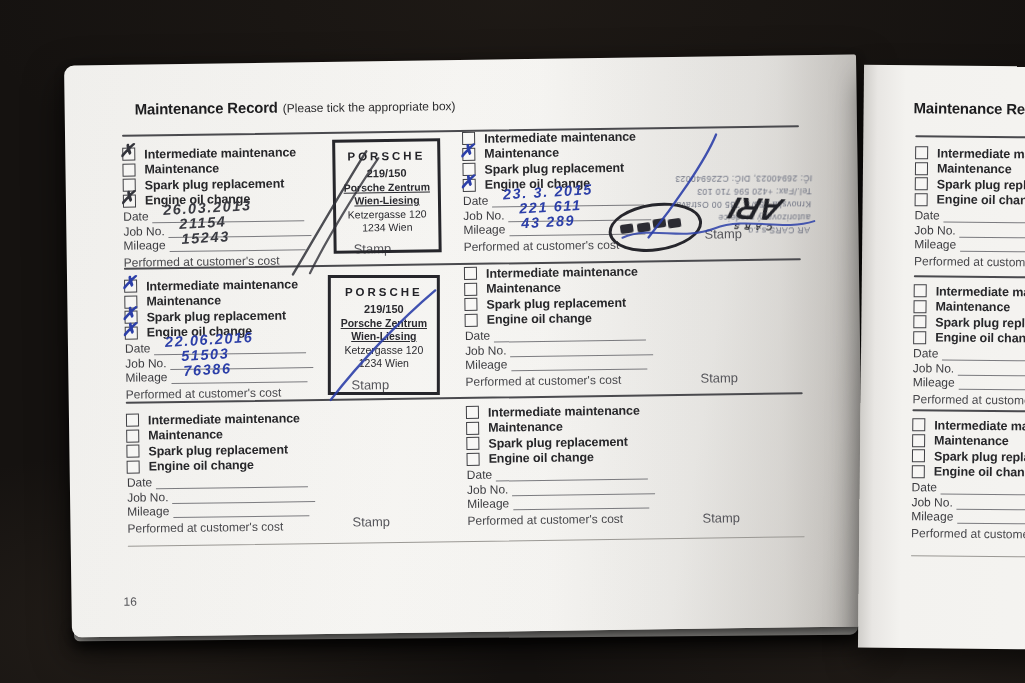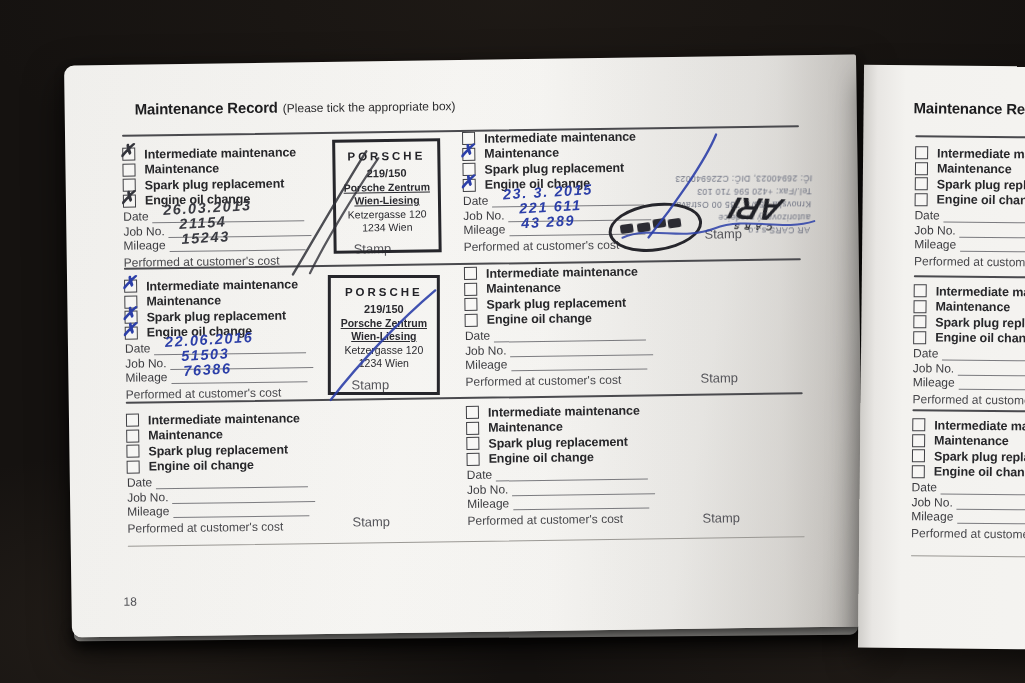--- a/index.html
+++ b/index.html
@@ -358,21 +358,21 @@
       </div>
 
     <svg class="pen" width="792" height="572" viewBox="0 0 792 572">
       <path d="M226,212 C248,176 280,122 301,90" stroke="#2f3037" stroke-width="2.4" fill="none" stroke-linecap="round" opacity="0.85"></path>
       <path d="M243,211 C262,174 294,124 313,97" stroke="#2f3037" stroke-width="2.2" fill="none" stroke-linecap="round" opacity="0.8"></path>
       <path d="M651,78 C640,104 607,150 582,180" stroke="#2c3fa8" stroke-width="2.3" fill="none" stroke-linecap="round" opacity="0.9"></path>
       <path d="M556,180 C585,168 615,184 648,172 C680,160 716,176 748,166" stroke="#2c3fa8" stroke-width="2" fill="none" stroke-linecap="round" opacity="0.85"></path>
       <path d="M262,338 C292,300 334,258 368,230" stroke="#2c3fa8" stroke-width="2.4" fill="none" stroke-linecap="round" opacity="0.9"></path>
     </svg>
 
-    <div class="pagenum">18</div>
+    <div class="pagenum">16</div>
   </div>
 
   <div class="page-right">
     <div class="hdr">
       <span class="t">Maintenance Record</span>
     </div>
     <div class="rule" style="top:70px"></div>
     <div class="rule" style="top:210px"></div>
     <div class="rule" style="top:344px"></div>
     <div class="rule faint" style="top:490px"></div>

